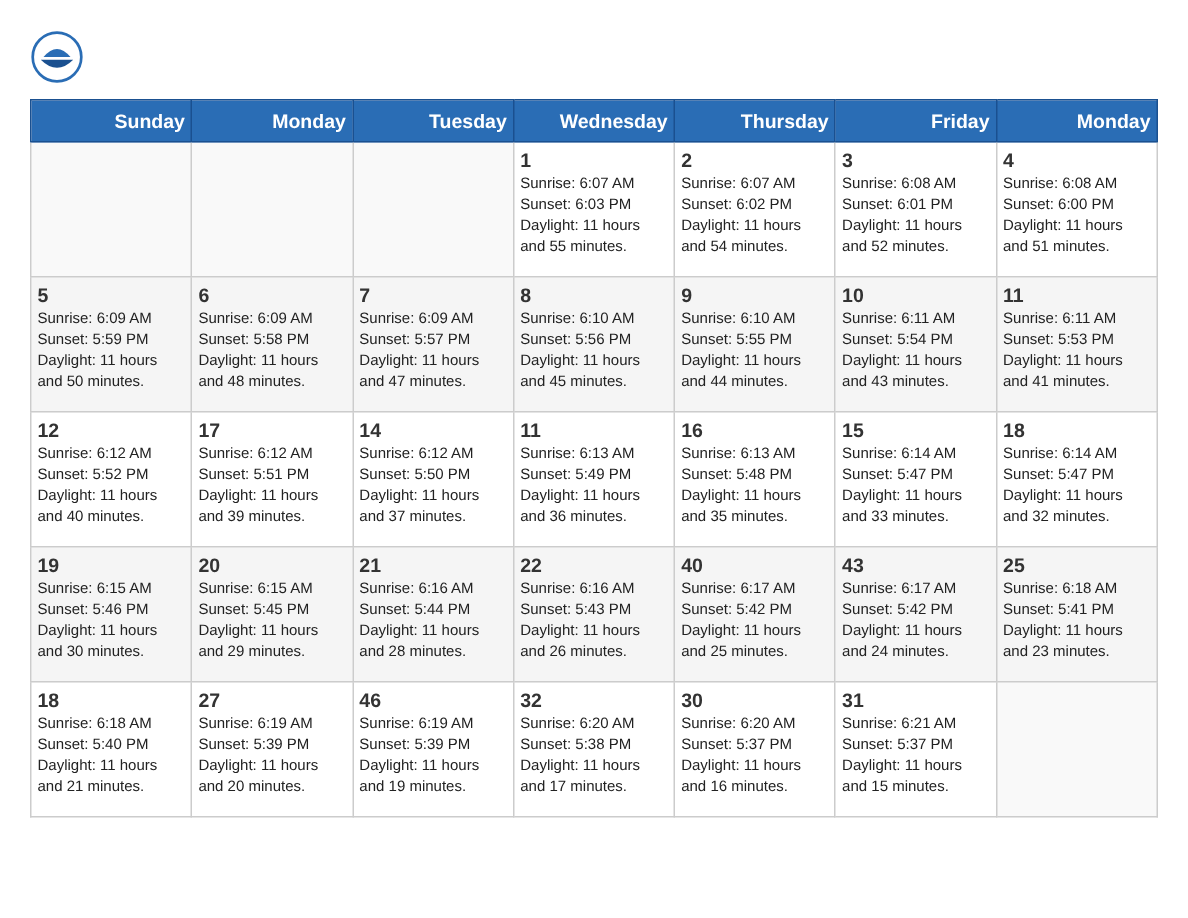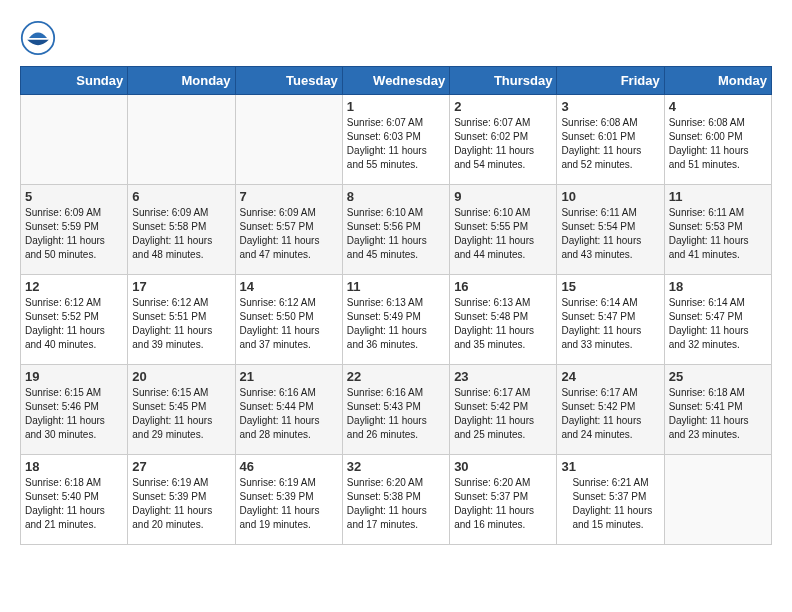--- a/index.html
+++ b/index.html
@@ -289,28 +289,28 @@
 and 28 minutes.</div>
         </td>
         <td>
           <span class="day-num">22</span>
           <div class="day-info" style="white-space: pre-line;">Sunrise: 6:16 AM
 Sunset: 5:43 PM
 Daylight: 11 hours
 and 26 minutes.</div>
         </td>
         <td>
-          <span class="day-num">23</span>
+          <span class="day-num">40</span>
           <div class="day-info" style="white-space: pre-line;">Sunrise: 6:17 AM
 Sunset: 5:42 PM
 Daylight: 11 hours
 and 25 minutes.</div>
         </td>
         <td>
-          <span class="day-num">24</span>
+          <span class="day-num">43</span>
           <div class="day-info" style="white-space: pre-line;">Sunrise: 6:17 AM
 Sunset: 5:42 PM
 Daylight: 11 hours
 and 24 minutes.</div>
         </td>
         <td>
           <span class="day-num">25</span>
           <div class="day-info" style="white-space: pre-line;">Sunrise: 6:18 AM
 Sunset: 5:41 PM
 Daylight: 11 hours
@@ -348,21 +348,21 @@
         </td>
         <td>
           <span class="day-num">30</span>
           <div class="day-info" style="white-space: pre-line;">Sunrise: 6:20 AM
 Sunset: 5:37 PM
 Daylight: 11 hours
 and 16 minutes.</div>
         </td>
         <td>
           <span class="day-num">31</span>
-          <div class="day-info" style="white-space: pre-line; margin-left: 11px;">Sunrise: 6:21 AM
+          <div class="day-info" style="white-space: pre-line;">Sunrise: 6:21 AM
 Sunset: 5:37 PM
 Daylight: 11 hours
 and 15 minutes.</div>
         </td>
         <td class="empty-cell"></td>
       </tr>
     </tbody>
 </table>
 
 </body></html>

